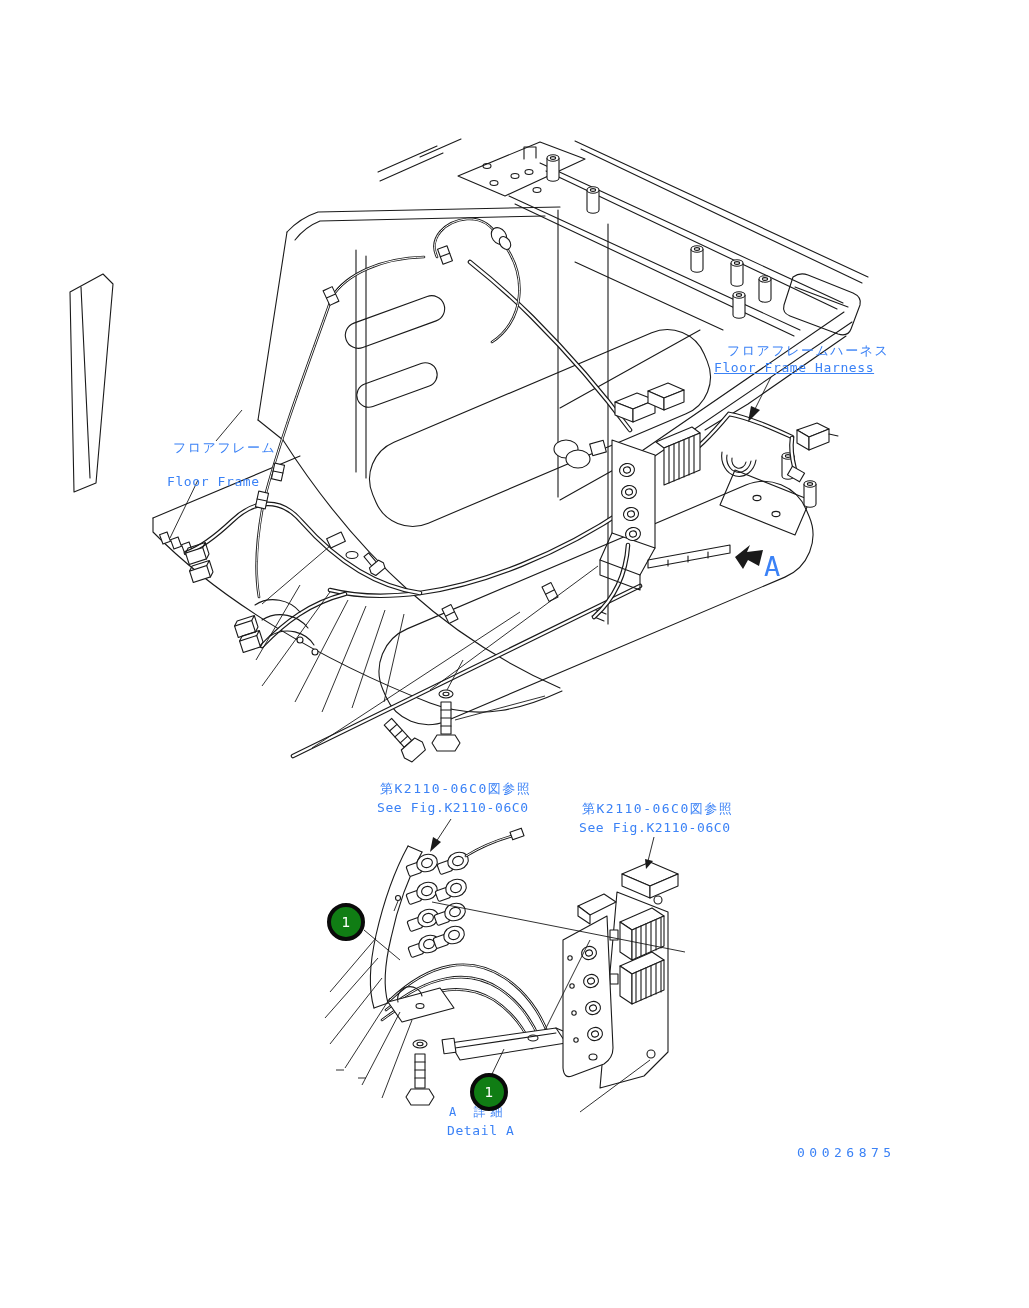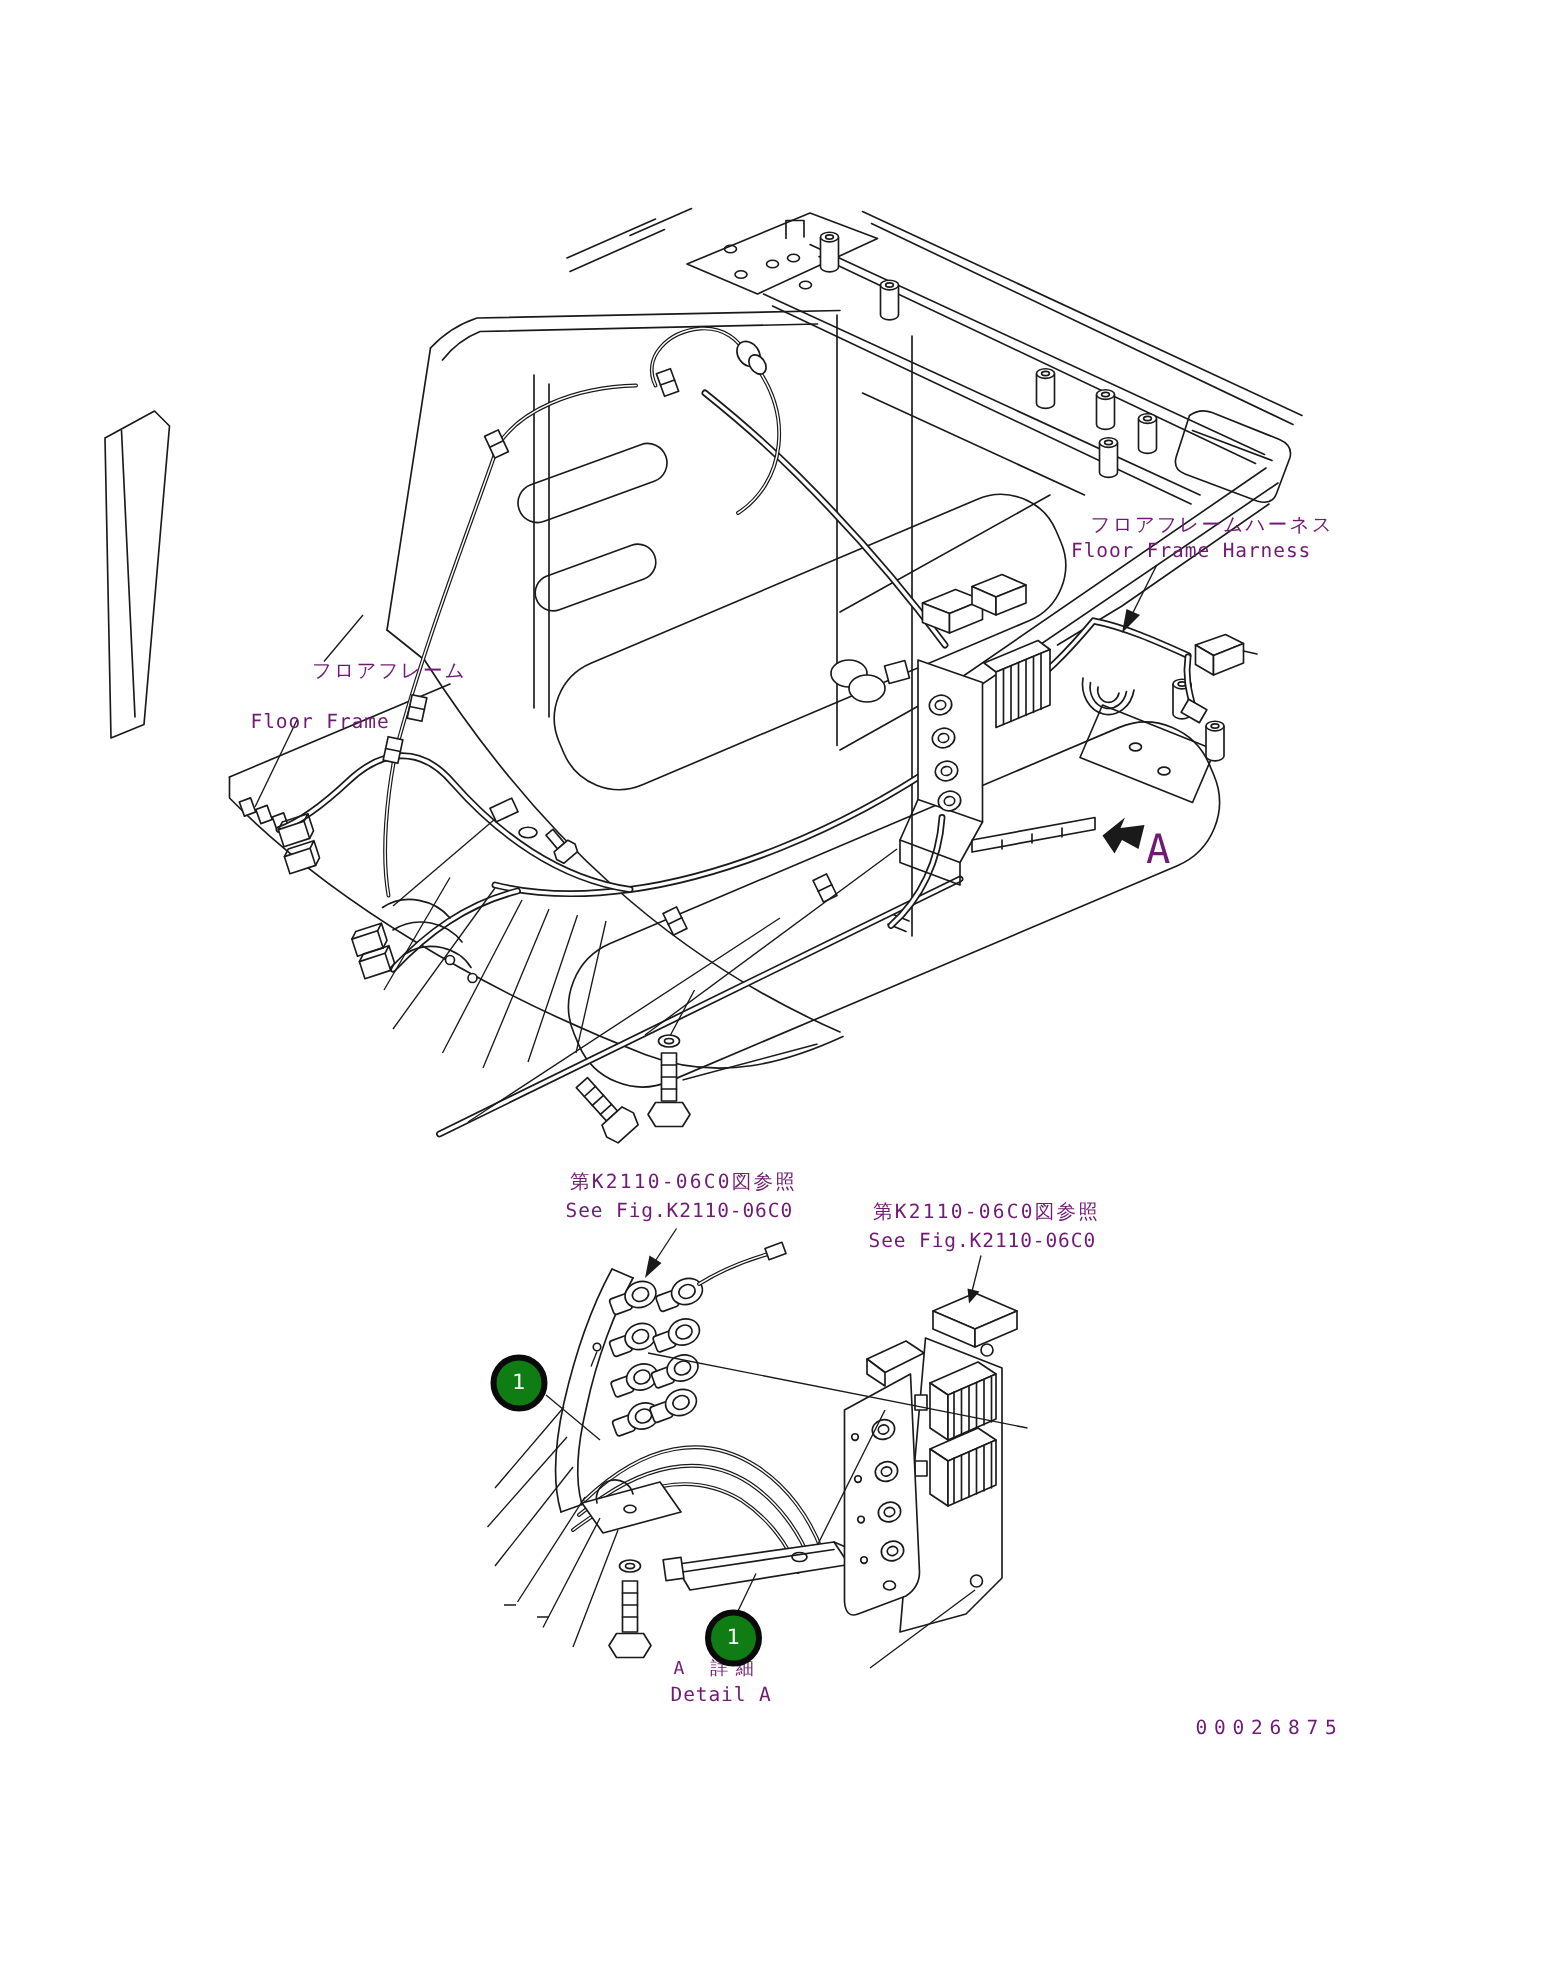--- a/index.html
+++ b/index.html
@@ -13,21 +13,21 @@
   
   .ln   { fill:none; stroke:#1a1a1a; stroke-width:1.1; stroke-linecap:round; stroke-linejoin:round; }
   .w    { fill:#ffffff; stroke:#1a1a1a; stroke-width:1.1; stroke-linejoin:round; }
   .tube   { fill:none; stroke:#1a1a1a; stroke-width:4.6; stroke-linecap:round; }
   .tubein { fill:none; stroke:#ffffff; stroke-width:2.3; stroke-linecap:round; }
   .wire   { fill:none; stroke:#1a1a1a; stroke-width:2.6; stroke-linecap:round; }
   .wirein { fill:none; stroke:#ffffff; stroke-width:1.0; stroke-linecap:round; }
   .ld   { fill:none; stroke:#1a1a1a; stroke-width:0.9; }
   .blk  { fill:#1a1a1a; stroke:none; }
 
-  .lbl { position:absolute; color:#701a75; white-space:nowrap; line-height:1.15; }
+  .lbl { position:absolute; color:#3b82f6; white-space:nowrap; line-height:1.15; }
   .jp  { font-size:13px; letter-spacing:1.5px; }
   .en  { font-size:13px; letter-spacing:0.6px; }
   .view-letter { font-size:27px; letter-spacing:0; }
   .detail-jp { font-size:12px; letter-spacing:5px;text-align:right; }
   .num { font-size:13px; letter-spacing:4.5px; }
 
   .balloon {
     position:absolute; width:30px; height:30px; border-radius:50%;
     background:#107d14; border:4px solid #0a0a0a; color:#ffffff;
     display:flex; align-items:center; justify-content:center;
@@ -390,25 +390,25 @@
       <path class="ld" d="M451,819 L434,845"></path>
       <polygon class="blk" points="430,852 441,842 433,837"></polygon>
     </g>
     <g>
       <path class="ld" d="M654,837 L648,861"></path>
       <polygon class="blk" points="646,869 653,861 645,859"></polygon>
     </g>
   </g>
 </svg>
 
-<div class="lbl jp" style="left:173px; top:441px;margin-left:35px;">フロアフレーム</div>
+<div class="lbl jp" style="left:173px; top:441px;">フロアフレーム</div>
 <div class="lbl en" style="left:167px; top:459px;margin-top:16px;">Floor Frame</div>
 
 <div class="lbl jp" style="left:727px; top:344px;">フロアフレームハーネス</div>
-<div class="lbl en" style="left:714px; top:361px;">Floor Frame Harness</div>
+<div class="lbl en" style="left:714px; top:361px;text-decoration:underline;">Floor Frame Harness</div>
 
 <div class="lbl jp" style="left:380px; top:782px;">第K2110-06C0図参照</div>
 <div class="lbl en" style="left:377px; top:801px;">See Fig.K2110-06C0</div>
 
 <div class="lbl jp" style="left:582px; top:802px;">第K2110-06C0図参照</div>
 <div class="lbl en" style="left:579px; top:821px;">See Fig.K2110-06C0</div>
 
 <div class="lbl view-letter" style="left:764px; top:551px;">A</div>
 
 <div class="lbl detail-jp" style="left:449px; top:1106px;">A 詳細</div>

